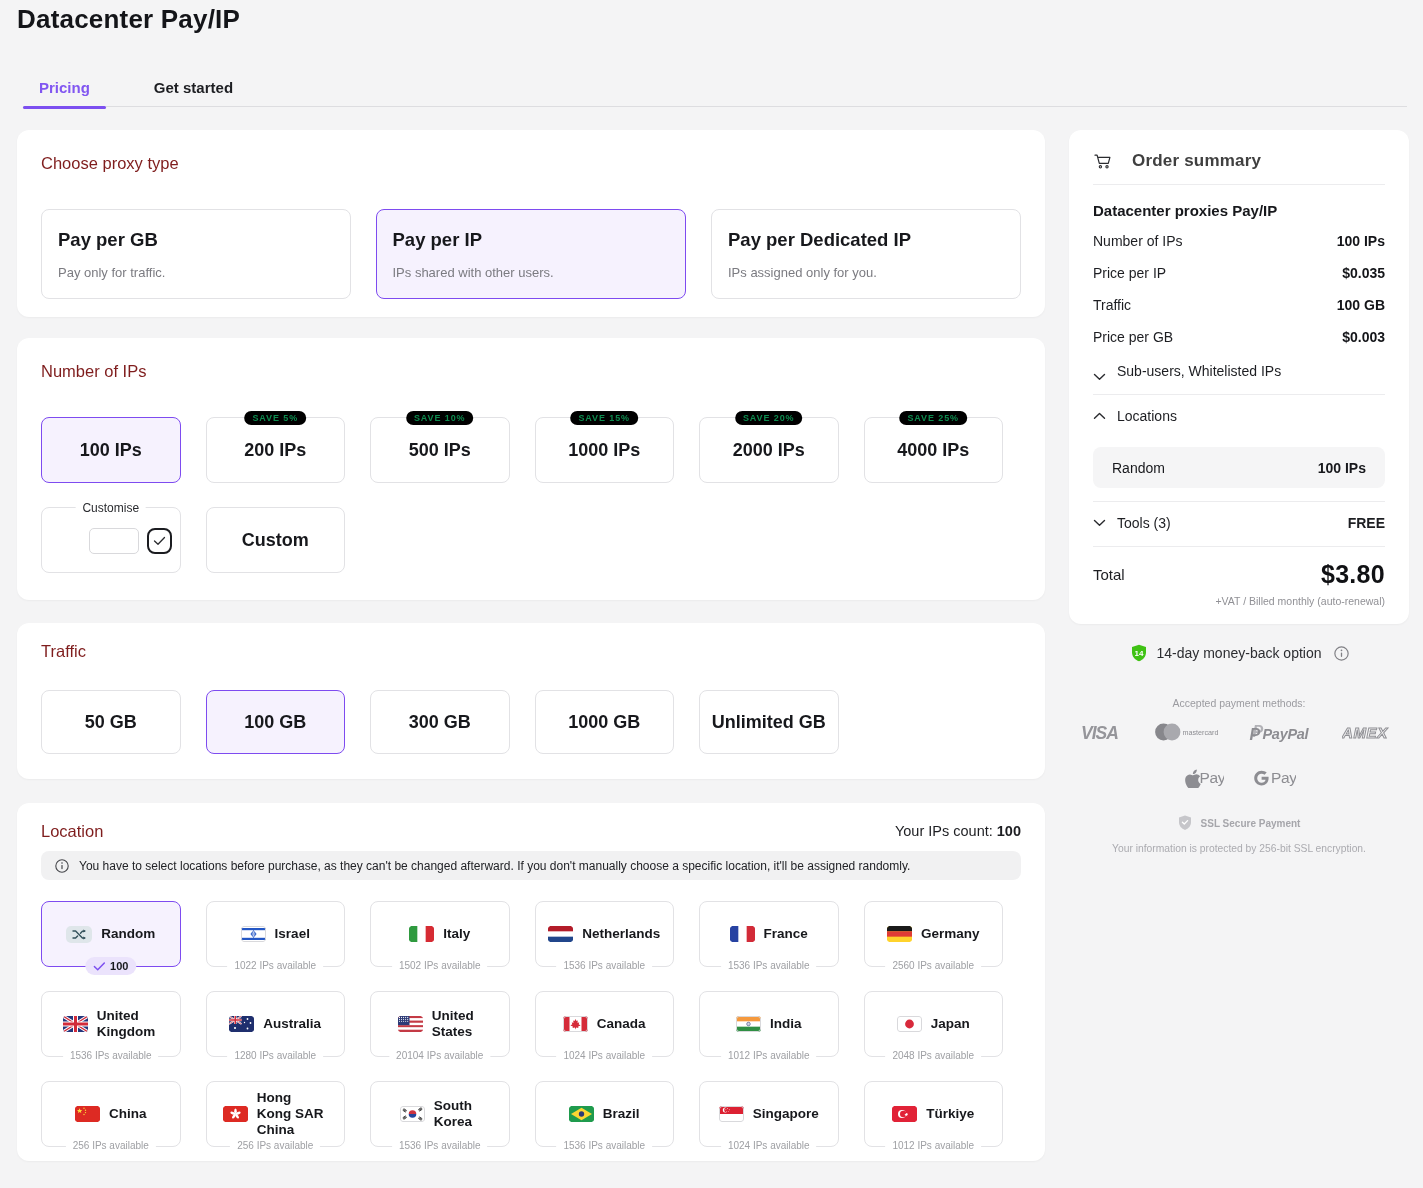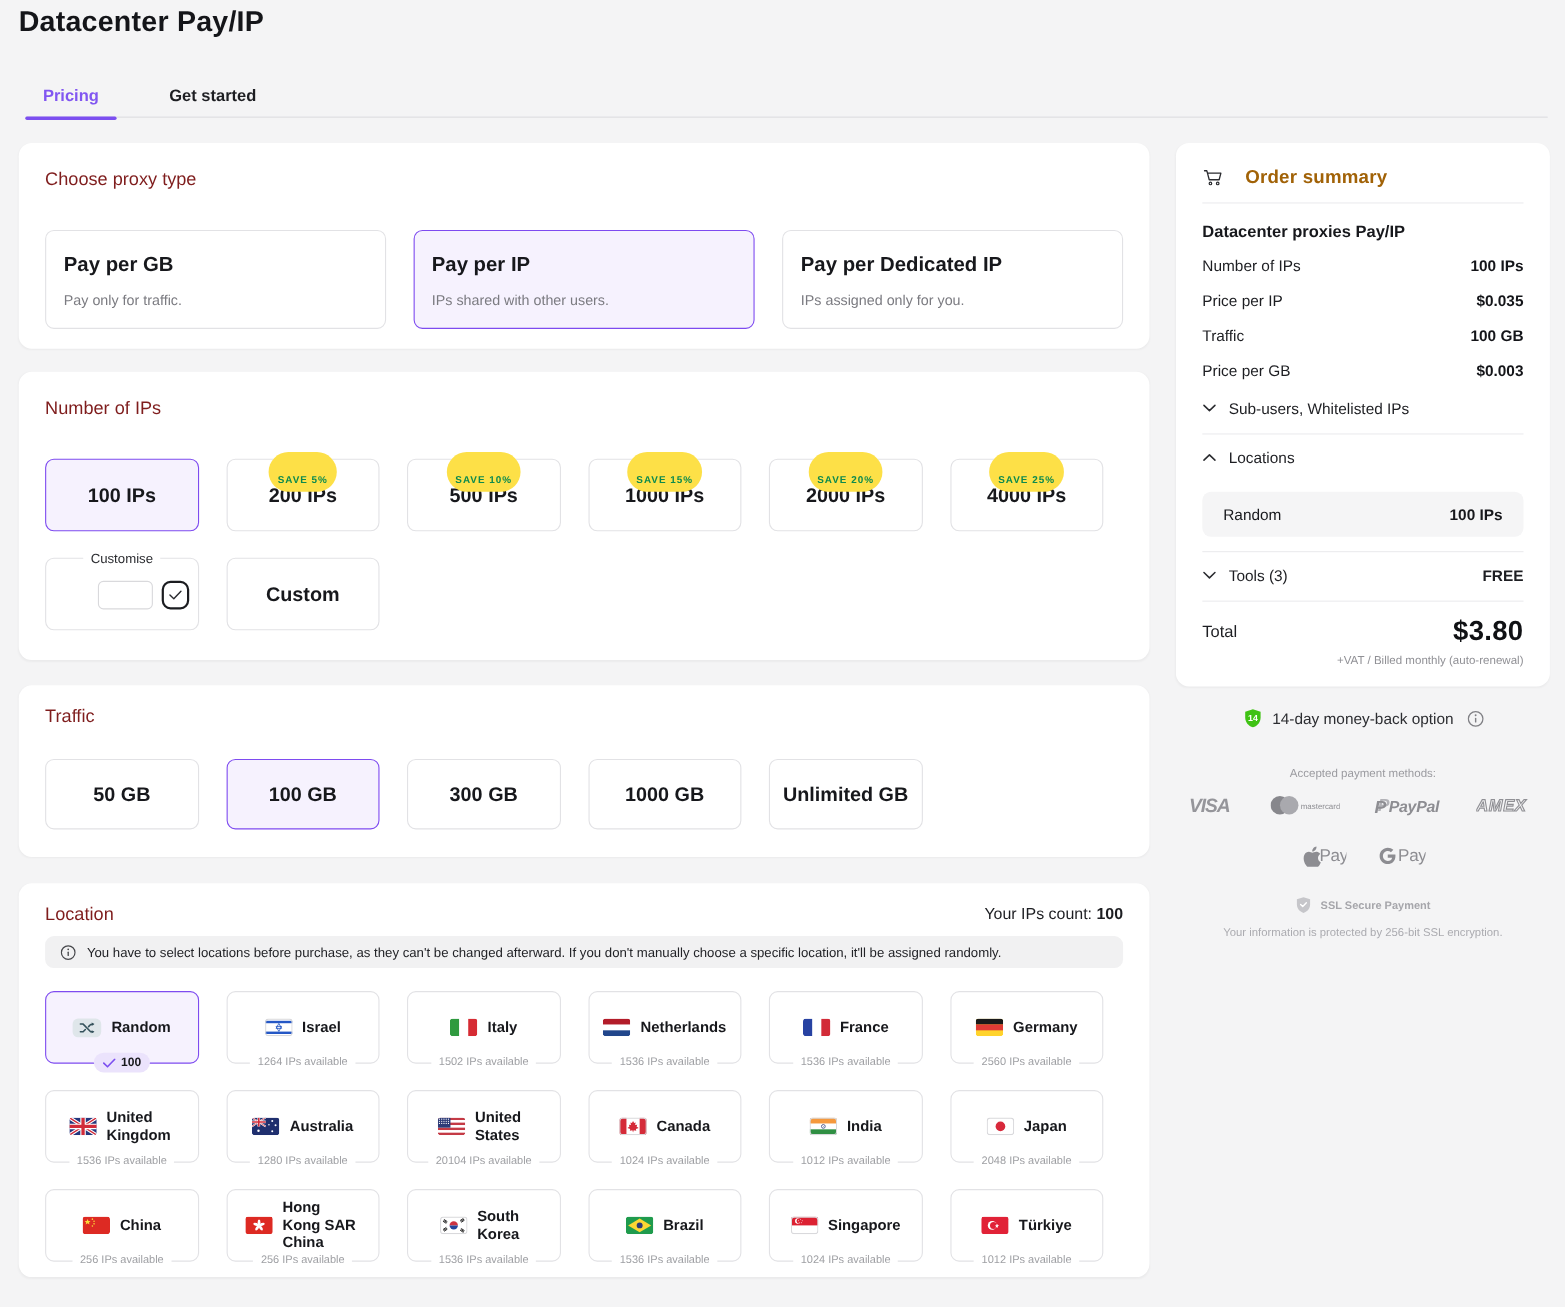--- a/index.html
+++ b/index.html
@@ -40,22 +40,22 @@
 #sec3 .opt-grid { margin-top:30px; }
 .opt {
   position:relative; border:1px solid #e2e2e5; border-radius:8px; height:66px; background:#fff;
   display:flex; align-items:center; justify-content:center;
   font-size:18px; font-weight:700; color:#17181c;
 }
 #sec3 .opt { height:64px; }
 .opt.sel { border:1.5px solid #7e4bf0; background:#f6f2fe; }
 .badge {
   position:absolute; top:-7px; left:50%; transform:translateX(-50%);
-  background:#fde047; color:#0d8a4e; font-size:9px; font-weight:700; letter-spacing:0.9px;
-  border-radius:999px; padding:18px 8px; height:14px; line-height:14px; white-space:nowrap;
+  background:#000000; color:#0d8a4e; font-size:9px; font-weight:700; letter-spacing:0.9px;
+  border-radius:999px; padding:0 8px; height:14px; line-height:14px; white-space:nowrap;
 }
 
 .custom-box { position:relative; border:1px solid #e2e2e5; border-radius:8px; height:66px; background:#fff;padding-left:40px; }
 .custom-box .legend {
   position:absolute; top:-7px; left:50%; transform:translateX(-50%);
   background:#fff; font-size:12px; color:#2a2b2f; padding:0 7px; white-space:nowrap; line-height:14px;
 }
 .custom-box .inner { display:flex; align-items:center; justify-content:center; gap:8px; height:100%; padding-top:2px;}
 .custom-box input { width:50px; height:26px; border:1px solid #d9d9dc; border-radius:5px; outline:none; }
 .cb { width:25px; height:26px; border:2px solid #1b1c20; border-radius:8px; display:flex; align-items:center; justify-content:center; background:#fff; }
@@ -82,21 +82,21 @@
 .flag { width:25px; height:16px; border-radius:2.5px; flex:0 0 auto; display:block; }
 .chip {
   position:absolute; bottom:-9px; left:50%; transform:translateX(-50%);
   background:#ebe3fc; border-radius:999px; height:18px; padding:0 8px;
   display:flex; align-items:center; gap:5px; font-size:11px; font-weight:700; color:#17181c;
 }
 .shuffle-wrap { width:26px; height:17px; background:#dfe6ea; border-radius:5px; display:flex; align-items:center; justify-content:center; flex:0 0 auto; }
 
 .summary { padding:21px 24px 16px; }
 .sum-head { display:flex; align-items:center; gap:21px; padding-left:1px; height:20px; }
-.sum-head .t { font-size:17px; font-weight:700; color:#a16207; letter-spacing:.2px;}
+.sum-head .t { font-size:17px; font-weight:700; color:#404040; letter-spacing:.2px;}
 .divider { height:1px; background:#ececee; }
 .sum-title { font-size:15px; font-weight:700; margin-top:17px; line-height:18px; }
 .srow { display:flex; justify-content:space-between; font-size:14px; margin-top:12px; line-height:20px; color:#1d1e22;}
 .srow .v { font-weight:700; color:#141519; }
 .exp { display:flex; align-items:center; gap:11px; font-size:14px; color:#1d1e22; line-height:20px; }
 .graybox { background:#f5f5f6; border-radius:8px; height:41px; display:flex; align-items:center; justify-content:space-between; padding:0 19px; font-size:14px; }
 .graybox .v { font-weight:700; }
 .total-row { display:flex; justify-content:space-between; align-items:flex-start; margin-top:18px; }
 .total-row .l { font-size:15px; color:#1d1e22; padding-top:6px;}
 .total-row .v { font-size:25px; font-weight:700; color:#101114; line-height:28px; letter-spacing:.3px; }
@@ -219,21 +219,21 @@
                 <g clip-path="url(#cil)">
                   <rect width="25" height="16" fill="#fff"></rect>
                   <rect y="2" width="25" height="2.2" fill="#2457c5"></rect>
                   <rect y="11.8" width="25" height="2.2" fill="#2457c5"></rect>
                   <path d="M12.5 4.4 L15 8.9 H10 Z" fill="none" stroke="#2457c5" stroke-width="0.75"></path>
                   <path d="M12.5 11.6 L10 7.1 H15 Z" fill="none" stroke="#2457c5" stroke-width="0.75"></path>
                 </g>
                 <rect x="0.5" y="0.5" width="24" height="15" rx="2.5" fill="none" stroke="#d9d9dc" stroke-width="1"></rect>
               </svg>
               <span class="name">Israel</span>
-              <span class="avail">1264 IPs available</span>
+              <span class="avail">1022 IPs available</span>
             </div>
           <div class="loc">
               <svg class="flag" viewBox="0 0 25 16" width="25" height="16">
                 <defs>
                   <clipPath id="cit">
                     <rect width="25" height="16" rx="2.5"></rect>
                   </clipPath>
                 </defs>
                 <g clip-path="url(#cit)">
                   <rect width="25" height="16" fill="#fff"></rect>
@@ -581,21 +581,21 @@
             <span class="v">$0.035</span>
           </div>
         <div class="srow">
             <span>Traffic</span>
             <span class="v">100 GB</span>
           </div>
         <div class="srow">
             <span>Price per GB</span>
             <span class="v">$0.003</span>
           </div>
-        <div class="exp" style="margin-top:14px;">
+        <div class="exp" style="margin-top:14px;align-items:flex-end;">
             <svg width="13" height="8" viewBox="0 0 13 8">
               <path d="M1.5 1.5 L6.5 6.3 11.5 1.5" stroke="#2a2b2f" stroke-width="1.4" fill="none" stroke-linecap="round" stroke-linejoin="round"></path>
             </svg>
             <span>Sub-users, Whitelisted IPs</span>
           </div>
         <div class="divider" style="margin-top:13px;"></div>
         <div class="exp" style="margin-top:11px;">
             <svg width="13" height="8" viewBox="0 0 13 8">
               <path d="M1.5 6.3 L6.5 1.5 11.5 6.3" stroke="#2a2b2f" stroke-width="1.4" fill="none" stroke-linecap="round" stroke-linejoin="round"></path>
             </svg>

